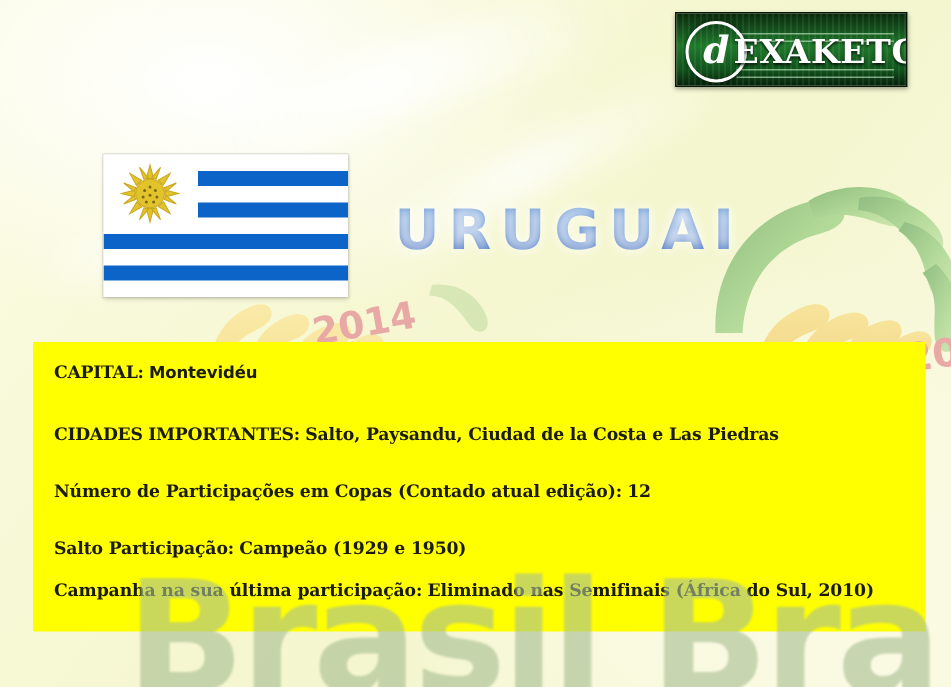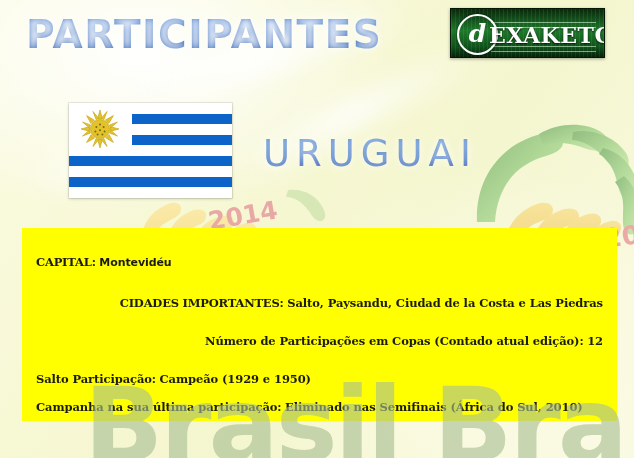--- a/index.html
+++ b/index.html
@@ -178,53 +178,53 @@
     background: #ffffff;
     box-shadow: 0 0 0 1px rgba(0,0,0,.07), 0 1px 3px rgba(0,0,0,.18);
   }
   .flag svg { display: block; width: 100%; height: 100%; }
 
   .country-name {
     position: absolute;
     left: 263px;
     top: 132px;
     font-family: "DejaVu Sans", sans-serif;
-    font-weight: 400;
+    font-weight: 700;
     font-size: 37px;
     letter-spacing: 6px;
     background: linear-gradient(180deg, #6b9cd8 0%, #4a7fc9 40%, #3868bb 72%, #5b8ed2 100%);
     -webkit-background-clip: text;
     background-clip: text;
     color: transparent;
     text-shadow: 0 0 8px rgba(255,255,255,.95);
     white-space: nowrap;
   }
 
   
   .info-panel {
     position: absolute;
     left: 22px;
     top: 228px;
     width: 595px;
     height: 193px;
     background: #ffff00;
-    padding: 24px 14px 0 14px;
+    padding: 10px 14px 0 14px;
     box-sizing: border-box;
   }
   .info-row {
     font-family: "DejaVu Serif", serif;
     font-size: 11.5px;
     color: #1b1b0f;
     line-height: 1.15;
     white-space: nowrap;
     letter-spacing: -.1px;
   }
   .info-row.r1 { margin-top: 4px;  }
-  .info-row.r2 { margin-top: 27px; text-align: right; }
-  .info-row.r3 { margin-top: 25px; text-align: right; }
+  .info-row.r2 { margin-top: 27px; }
+  .info-row.r3 { margin-top: 25px; }
   .info-row.r4 { margin-top: 25px; }
   .info-row.r5 { margin-top: 15px; }
 
   .info-label {
     font-family: "DejaVu Serif", serif;
     font-weight: 700;
   }
   .info-label.caps { letter-spacing: -.2px; }
   .info-value {
     font-family: "DejaVu Serif", serif;
@@ -293,21 +293,20 @@
         <path d="M54 70 C54 48 66 34 84 30 C92 28 97 31 96 37 C95 43 89 45 82 48 C70 53 66 60 66 70 Z"></path>
         <path d="M82 70 C83 52 93 40 108 37 C115 36 119 40 118 45 C117 51 112 52 106 55 C97 59 94 64 94 70 Z"></path>
       </g>
       <g fill="#b8d79a" opacity=".8">
         <path d="M150 4 C166 2 180 10 186 24 C189 31 186 36 181 35 C176 34 174 29 170 24 C163 15 156 11 148 11 Z"></path>
       </g>
       <text x="72" y="44" font-family="DejaVu Sans, sans-serif" font-size="25" font-weight="700" fill="#e0798a" transform="rotate(-10 72 44)">2014</text>
     </svg>
   </div>
 
-  <div class="page-title">PARTICIPANTES</div>
 
   <div class="brand-logo">
     <div class="scan"></div>
     <div class="rule r1"></div>
     <div class="rule r2"></div>
     <div class="rule r3"></div>
     <div class="rule r4"></div>
     <div class="brand-mark">
       <span>d</span>
     </div>

